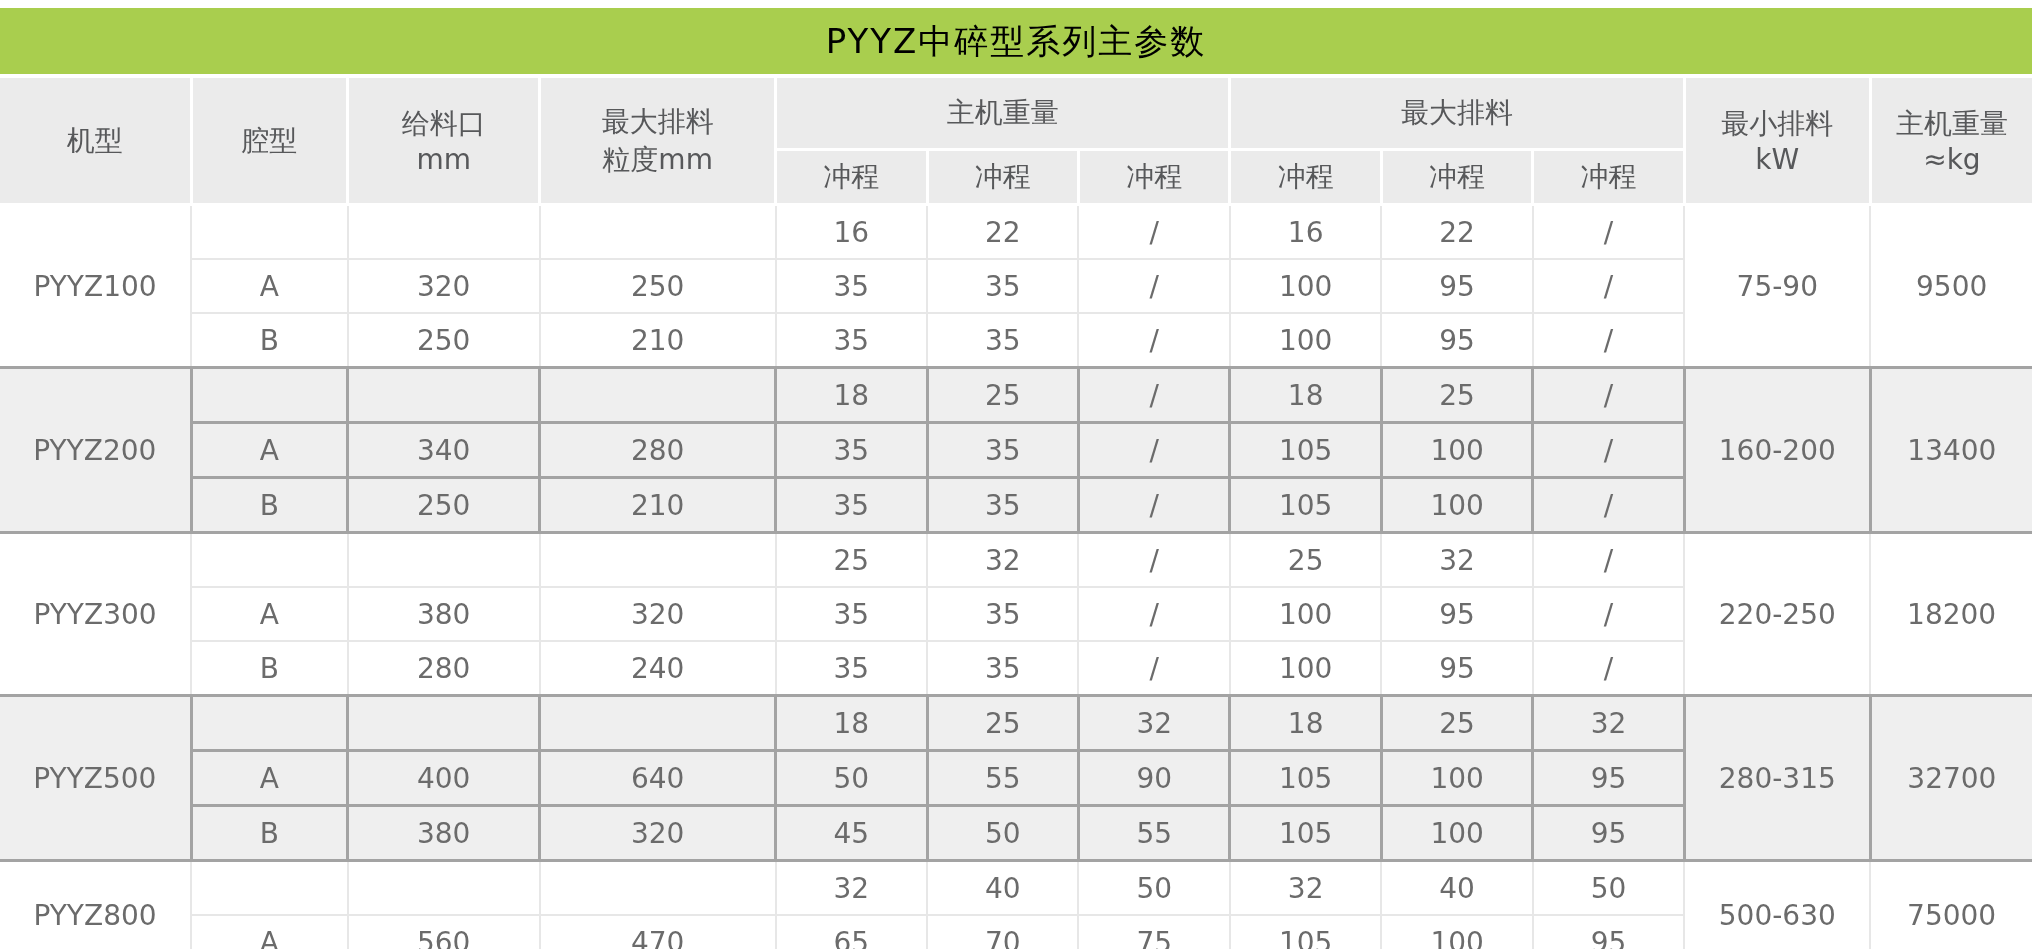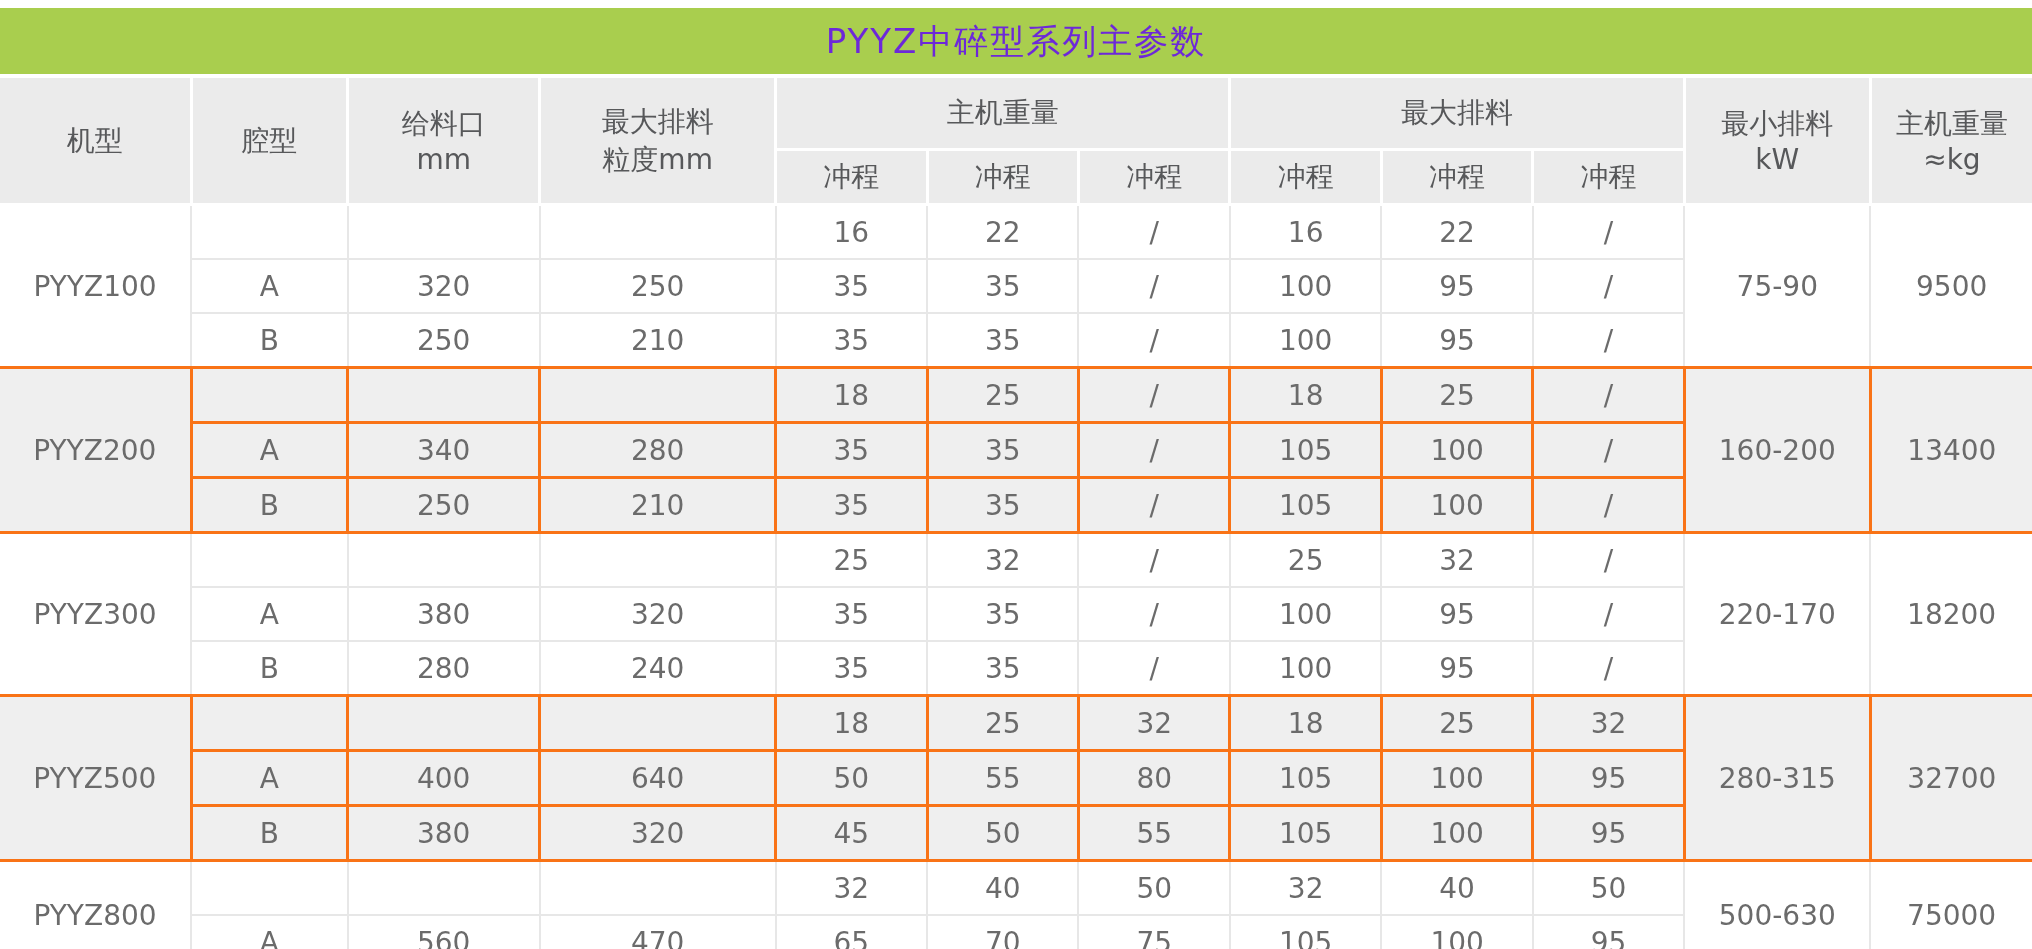--- a/index.html
+++ b/index.html
@@ -6,21 +6,21 @@
   body{
     width:2032px;height:949px;
     font-family:"DejaVu Sans",sans-serif;
     color:#6b6b6b;
     box-sizing:border-box;
     padding-top:8px;
   }
   .title-bar{
     height:66px;line-height:66px;
     background:#a9ce4e;
-    color:#6d28d9;
+    color:#000000;
     font-size:34px;
     text-align:center;
     letter-spacing:2px;
     margin-bottom:4px;
   }
   table.spec{
     width:100%;
     table-layout:fixed;
     border-collapse:collapse;
     border-style:hidden; 
@@ -37,21 +37,21 @@
   }
   tr.h1 th{height:58px;}
   tr.h2 th{height:40px;}
   td{
     text-align:center;
     vertical-align:middle;
     height:52px;
     padding:0 2px;
   }
   tr.w td{background:#ffffff;border:2px solid #e7e7e7;}
-  tr.g td{background:#efefef;border:3px solid #f97316;}
+  tr.g td{background:#efefef;border:3px solid #a3a3a3;}
 </style>
 </head>
 <body>
 
 <div class="title-bar">PYYZ中碎型系列主参数</div>
 
 <table class="spec">
   <colgroup>
     <col style="width:9.4%">
       <col style="width:7.7%">
@@ -170,21 +170,21 @@
       <td rowspan="3">PYYZ300</td>
       <td></td>
       <td></td>
       <td></td>
       <td>25</td>
       <td>32</td>
       <td>/</td>
       <td>25</td>
       <td>32</td>
       <td>/</td>
-      <td rowspan="3">220-170</td>
+      <td rowspan="3">220-250</td>
       <td rowspan="3">18200</td>
     </tr>
     <tr class="w">
       <td>A</td>
       <td>380</td>
       <td>320</td>
       <td>35</td>
       <td>35</td>
       <td>/</td>
       <td>100</td>
@@ -216,21 +216,21 @@
       <td>32</td>
       <td rowspan="3">280-315</td>
       <td rowspan="3">32700</td>
     </tr>
     <tr class="g">
       <td>A</td>
       <td>400</td>
       <td>640</td>
       <td>50</td>
       <td>55</td>
-      <td>80</td>
+      <td>90</td>
       <td>105</td>
       <td>100</td>
       <td>95</td>
     </tr>
     <tr class="g">
       <td>B</td>
       <td>380</td>
       <td>320</td>
       <td>45</td>
       <td>50</td>

